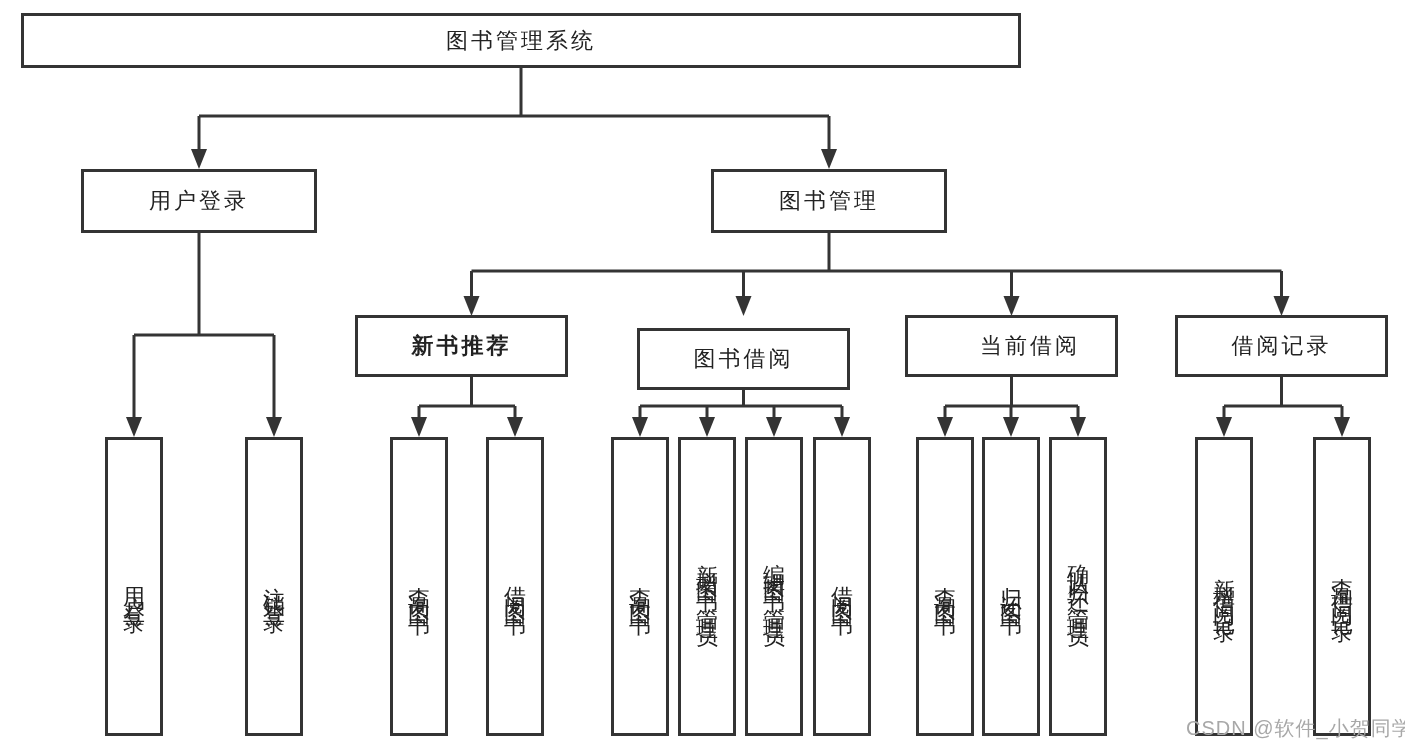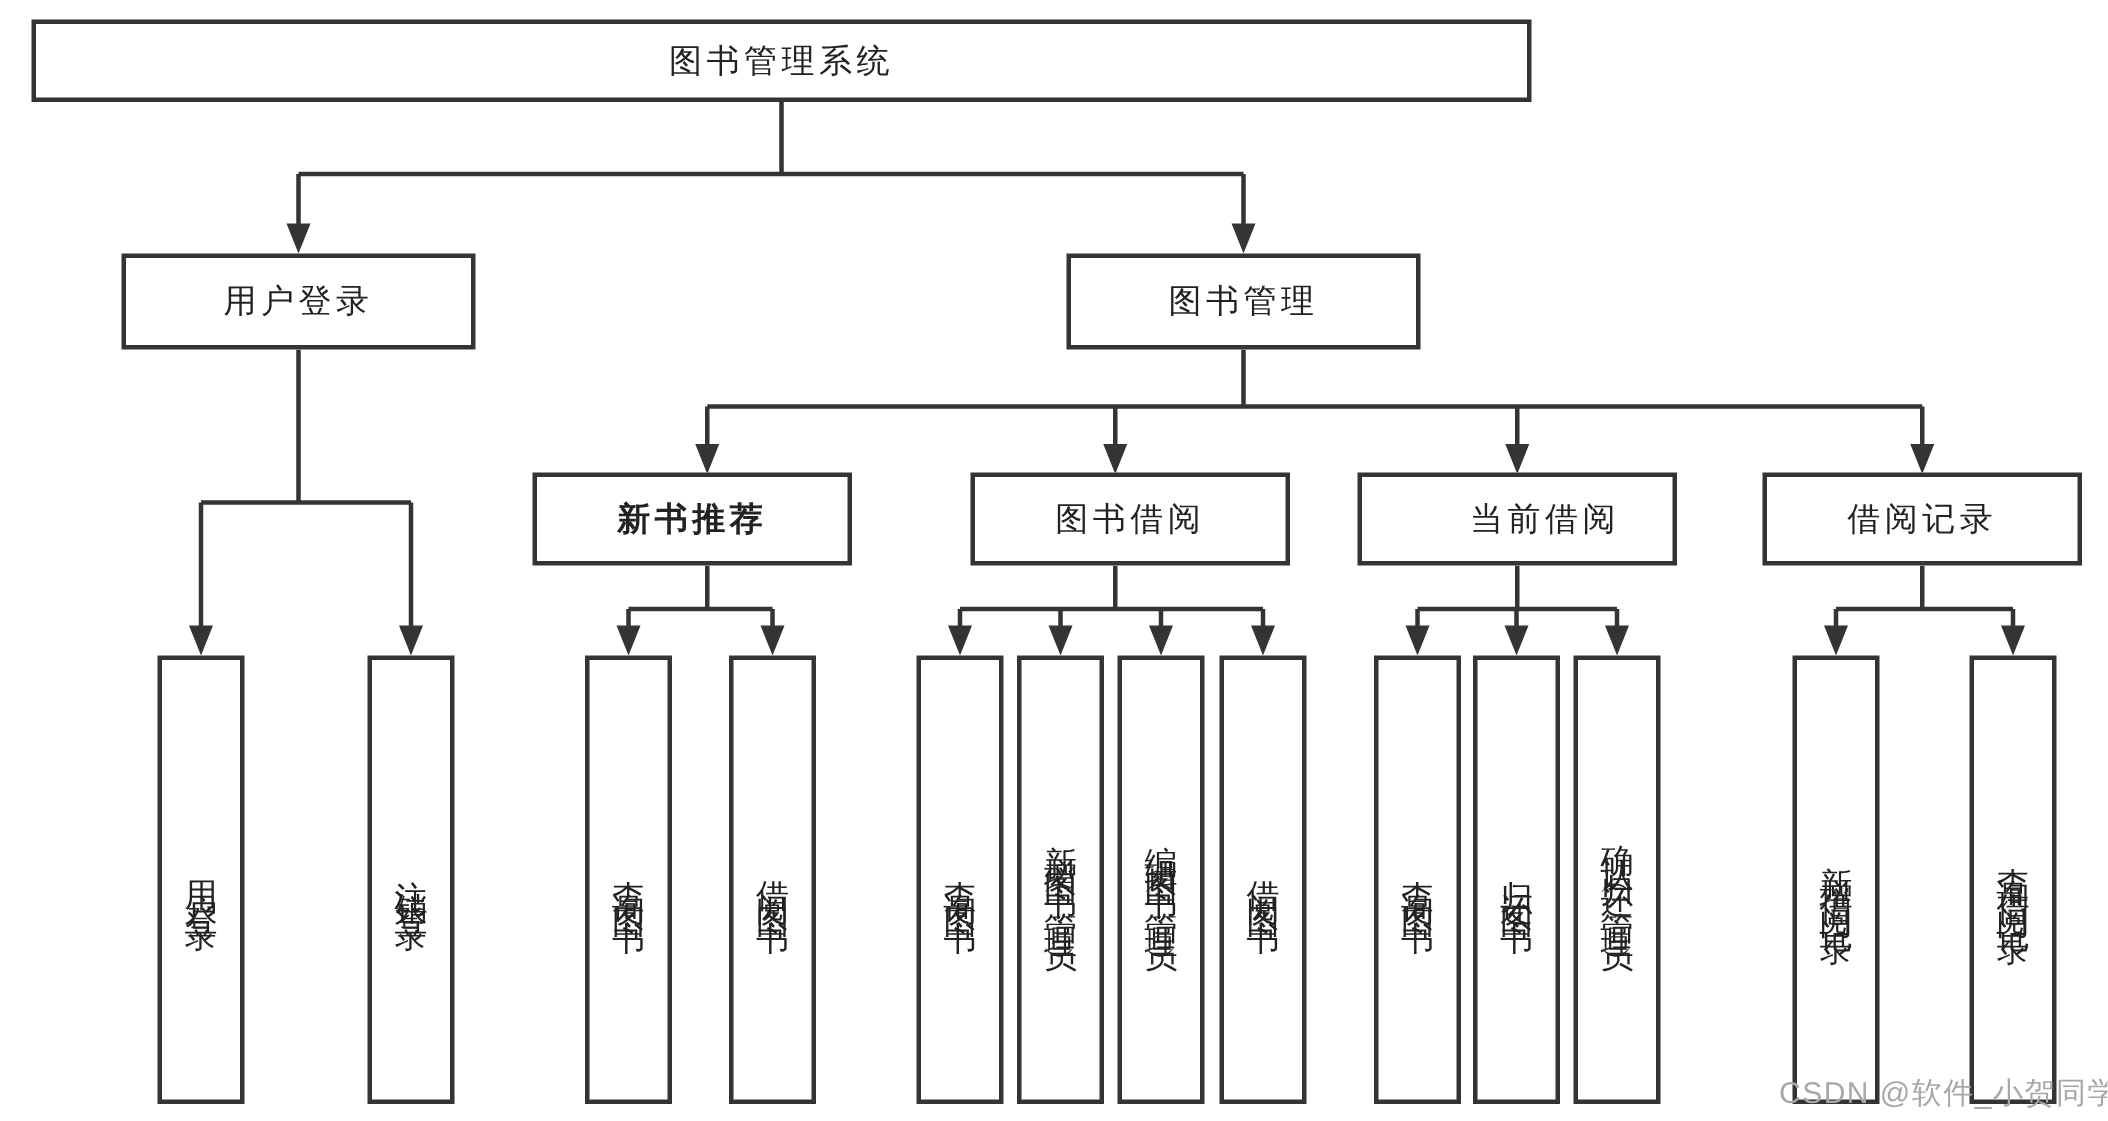--- a/index.html
+++ b/index.html
@@ -104,21 +104,21 @@
   <div class="node" style="left:81px; top:169px; width:236px; height:64px;">
     <span class="h-label">用户登录</span>
   </div>
   <div class="node" style="left:711px; top:169px; width:236px; height:64px;">
     <span class="h-label">图书管理</span>
   </div>
 
   <div class="node" style="left:355px; top:315px; width:213px; height:62px;font-weight:bold;">
     <span class="h-label">新书推荐</span>
   </div>
-  <div class="node" style="left:637px; top:315px; width:213px; height:62px;margin-left:10px;">
+  <div class="node" style="left:637px; top:328px; width:213px; height:62px;">
     <span class="h-label">图书借阅</span>
   </div>
   <div class="node" style="left:905px; top:315px; width:213px; height:62px;padding-left:37px;">
     <span class="h-label">当前借阅</span>
   </div>
   <div class="node" style="left:1175px; top:315px; width:213px; height:62px;">
     <span class="h-label">借阅记录</span>
   </div>
 
   <div class="node v-node" style="left:105px; top:437px; height:299px;">

